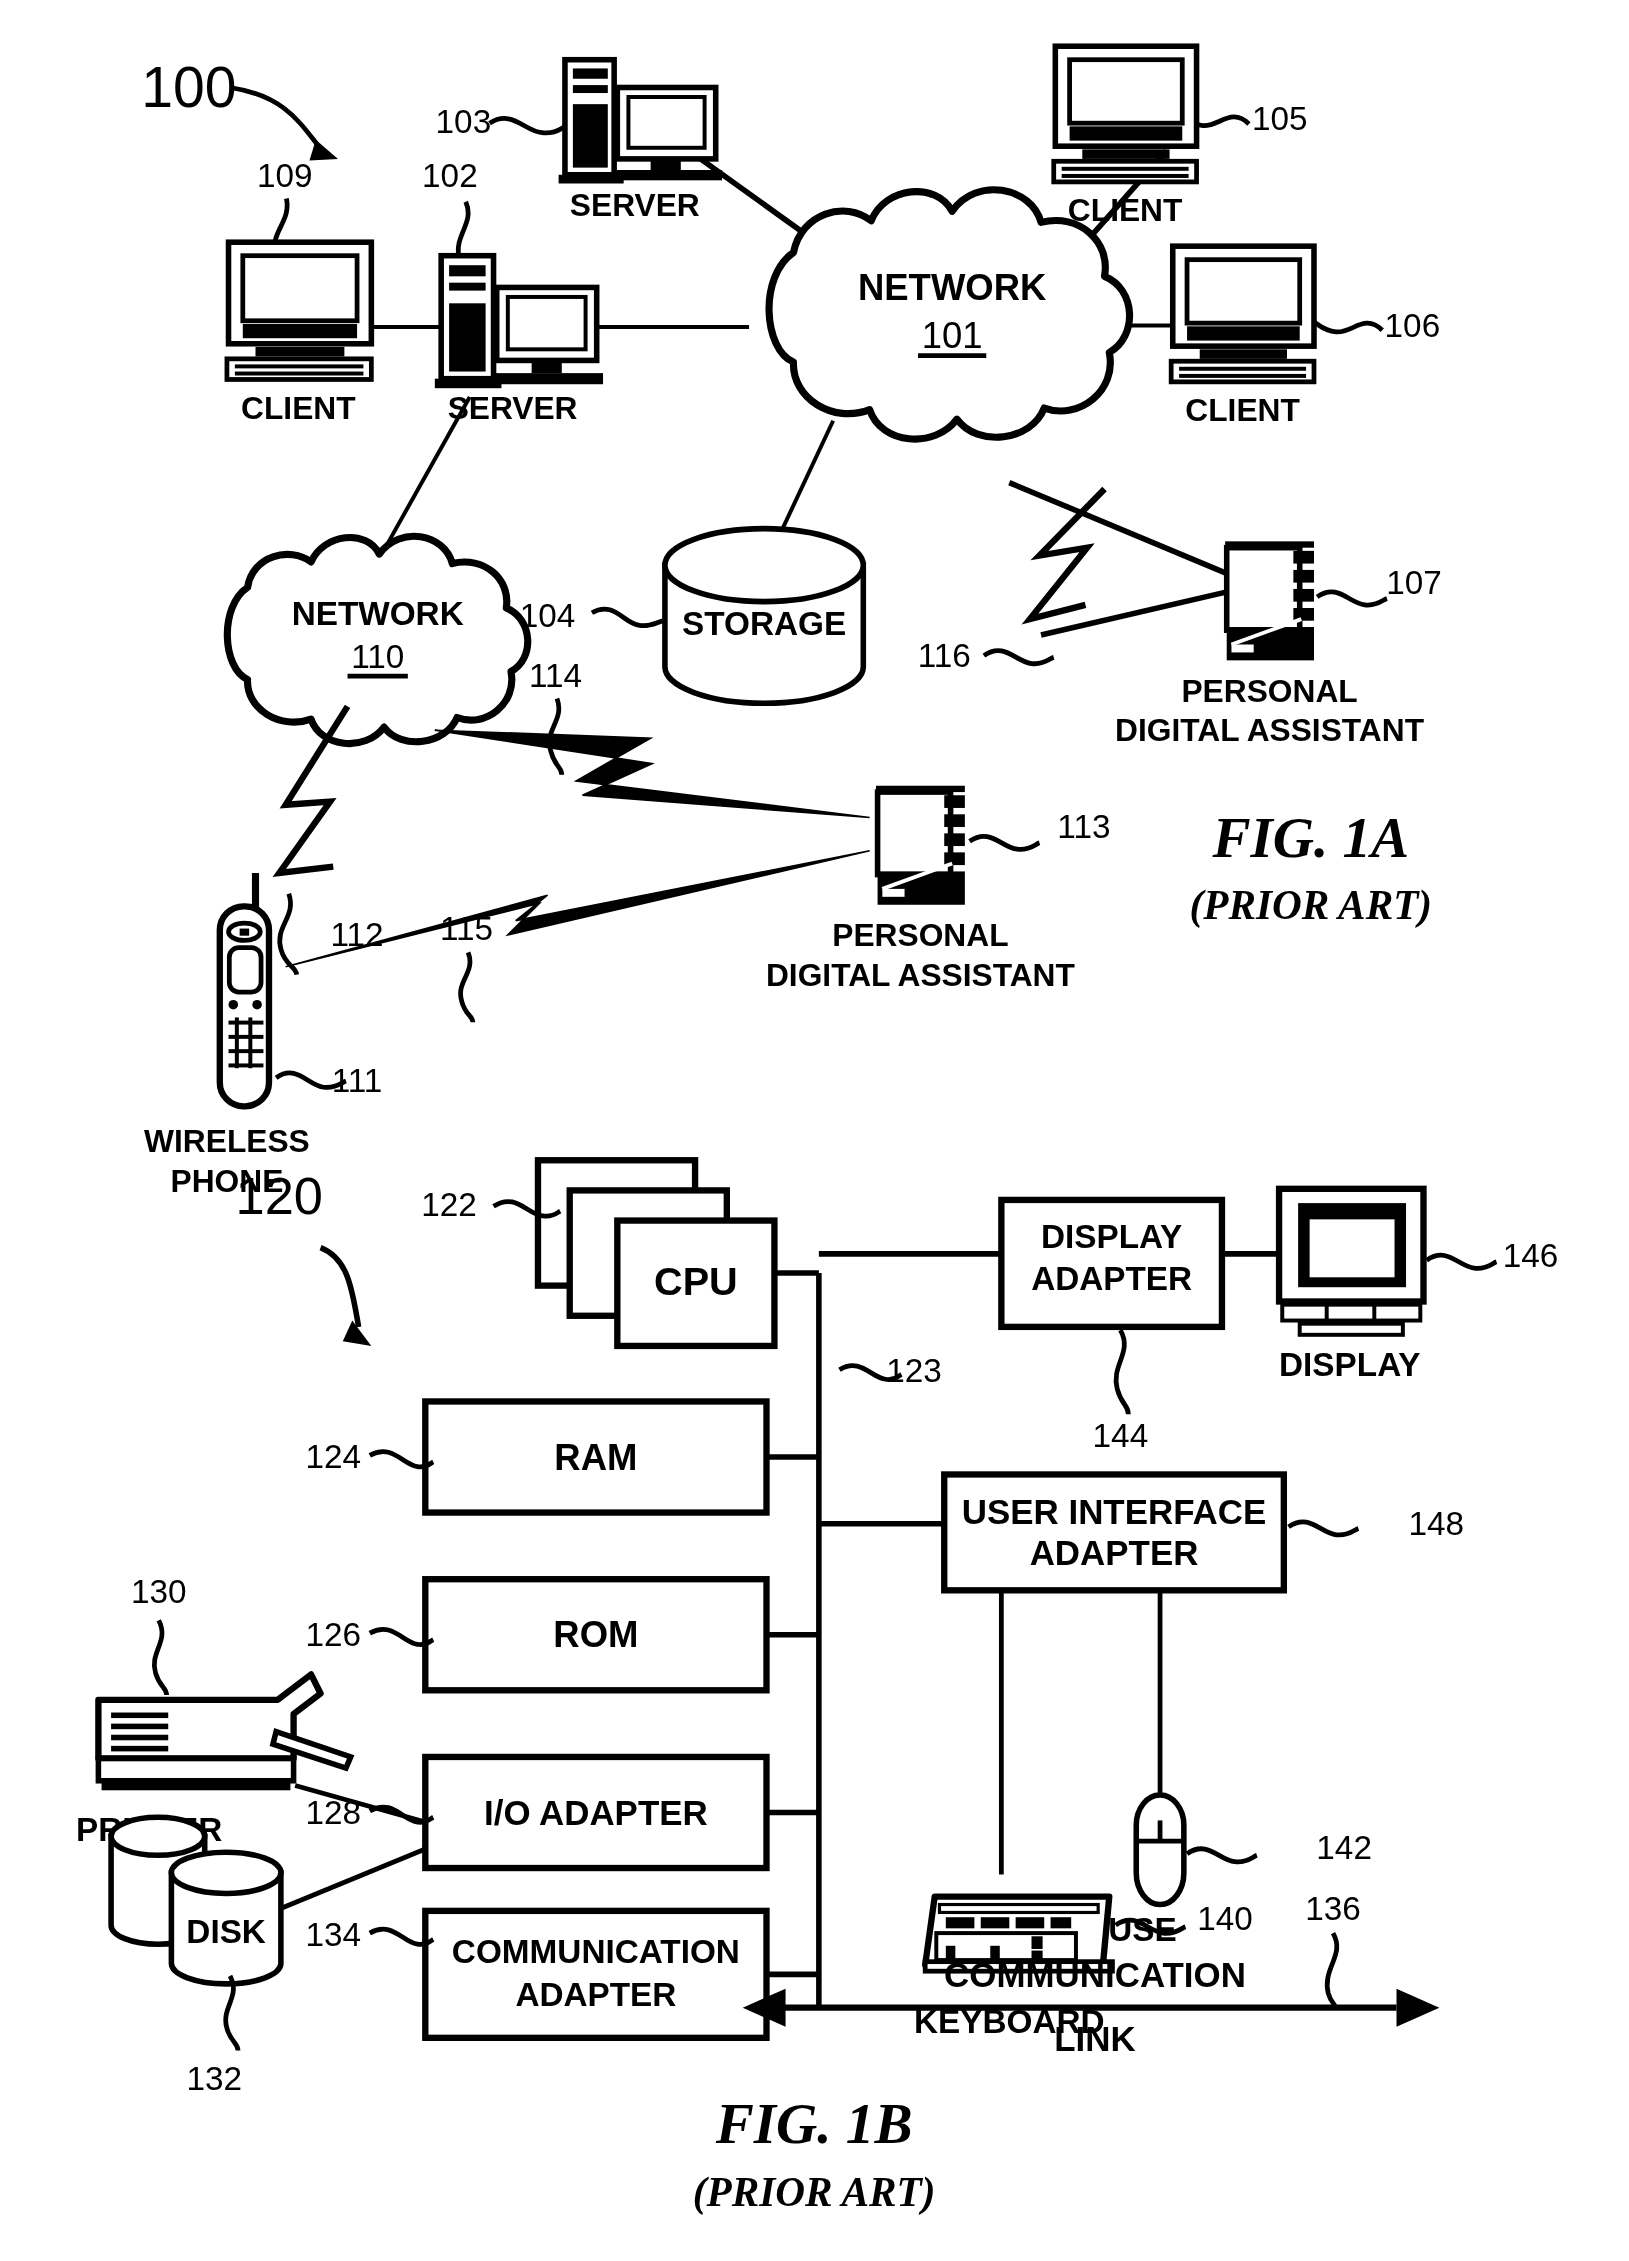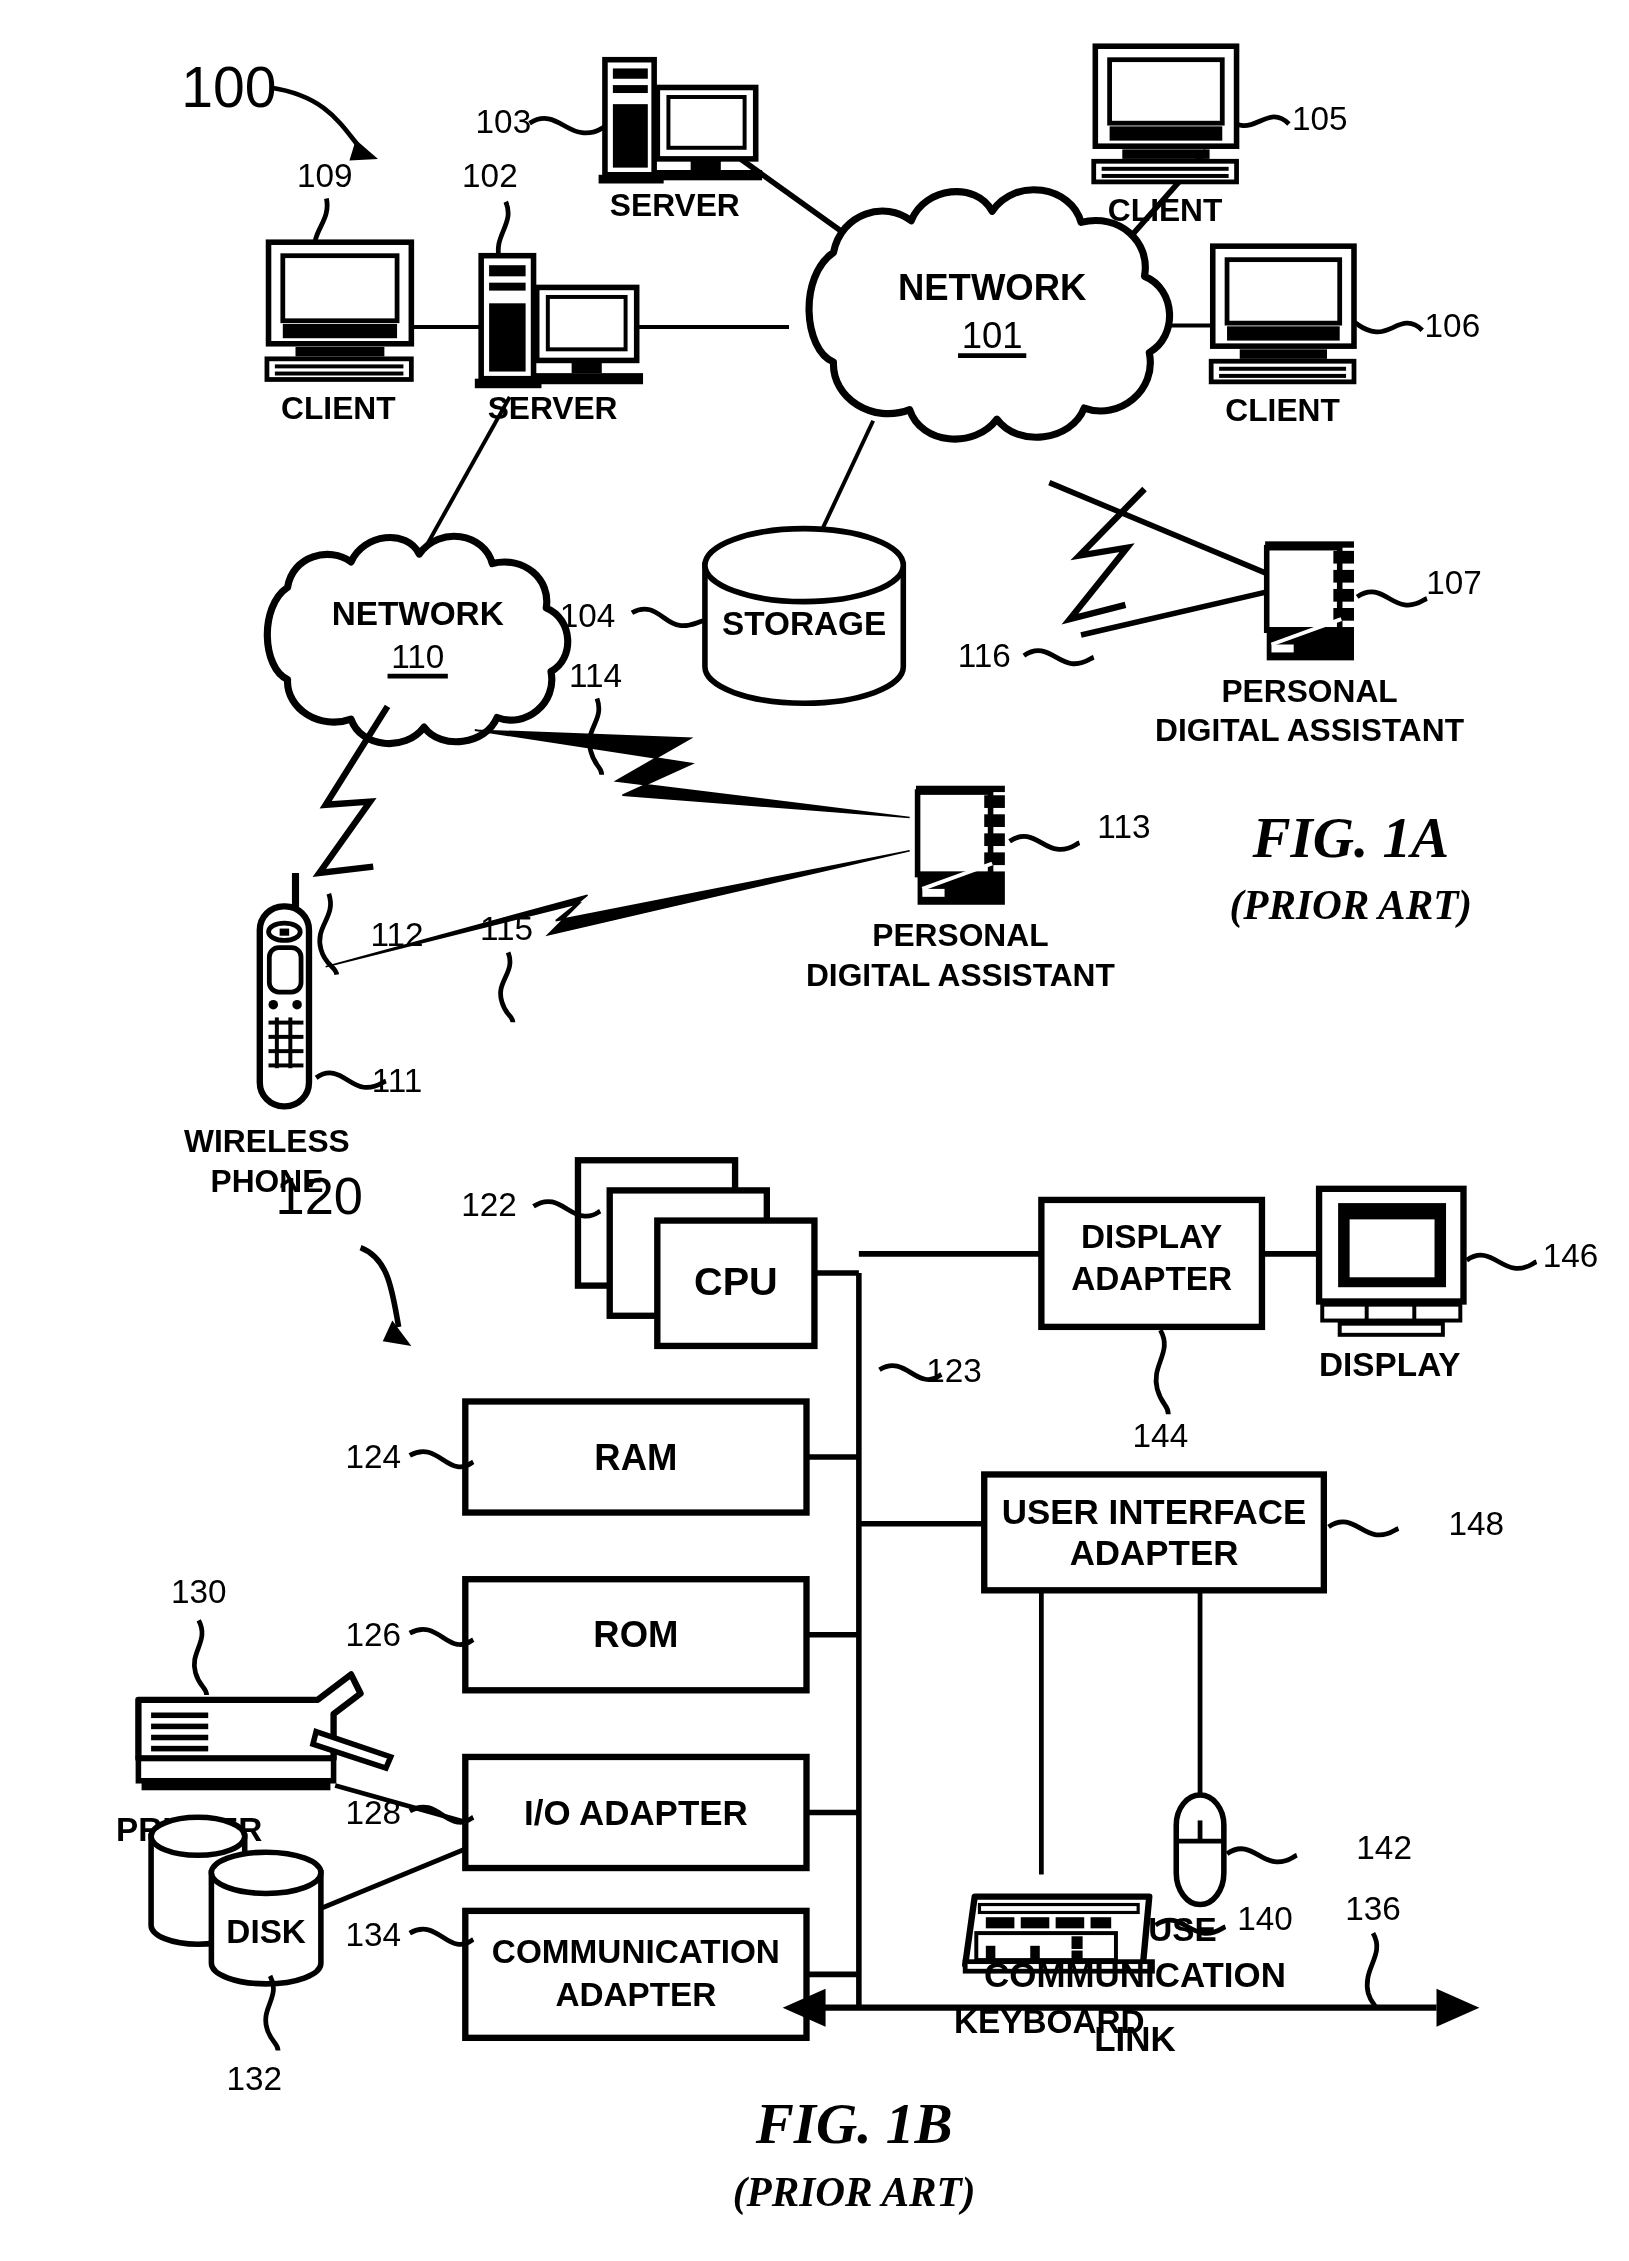--- a/index.html
+++ b/index.html
@@ -1,18 +1,18 @@
 <!DOCTYPE html>
 <html style="font-size:12.7px"><head>
 <meta charset="utf-8">
 <style>
   html,body{margin:0;padding:0;background:#ffffff;}
   body{width:1629px;height:2261px;position:relative;
        font-family:"Liberation Sans", sans-serif;color:#000;}
-  #sheet{position:absolute;inset:0;margin-left:40px;}
+  #sheet{position:absolute;inset:0;}
   svg{display:block;}
   .lbl{font-family:"Liberation Sans", sans-serif;font-weight:700;}
   .num{font-family:"Liberation Sans", sans-serif;font-weight:400;}
   .figcap{font-family:"Liberation Serif", serif;font-style:italic;font-weight:700;}
 </style>
 </head>
 <body>
 
 <div id="sheet">
 

